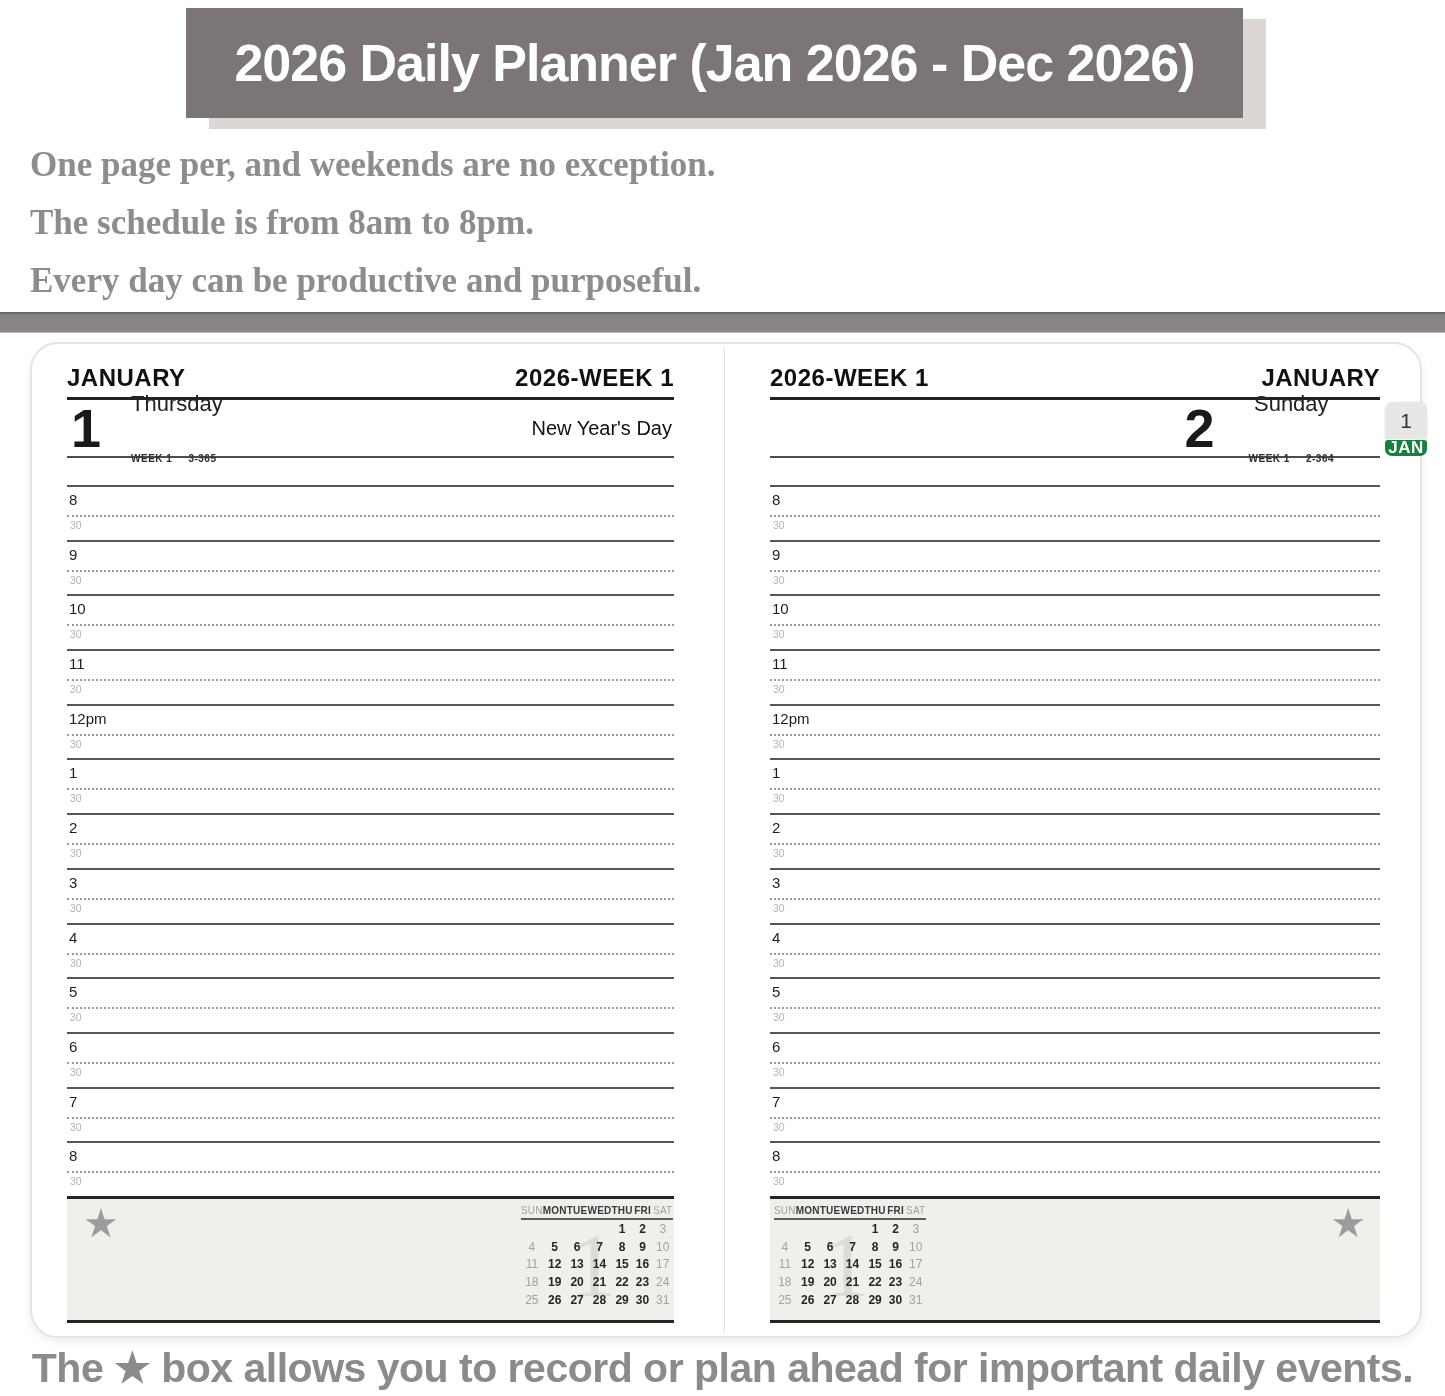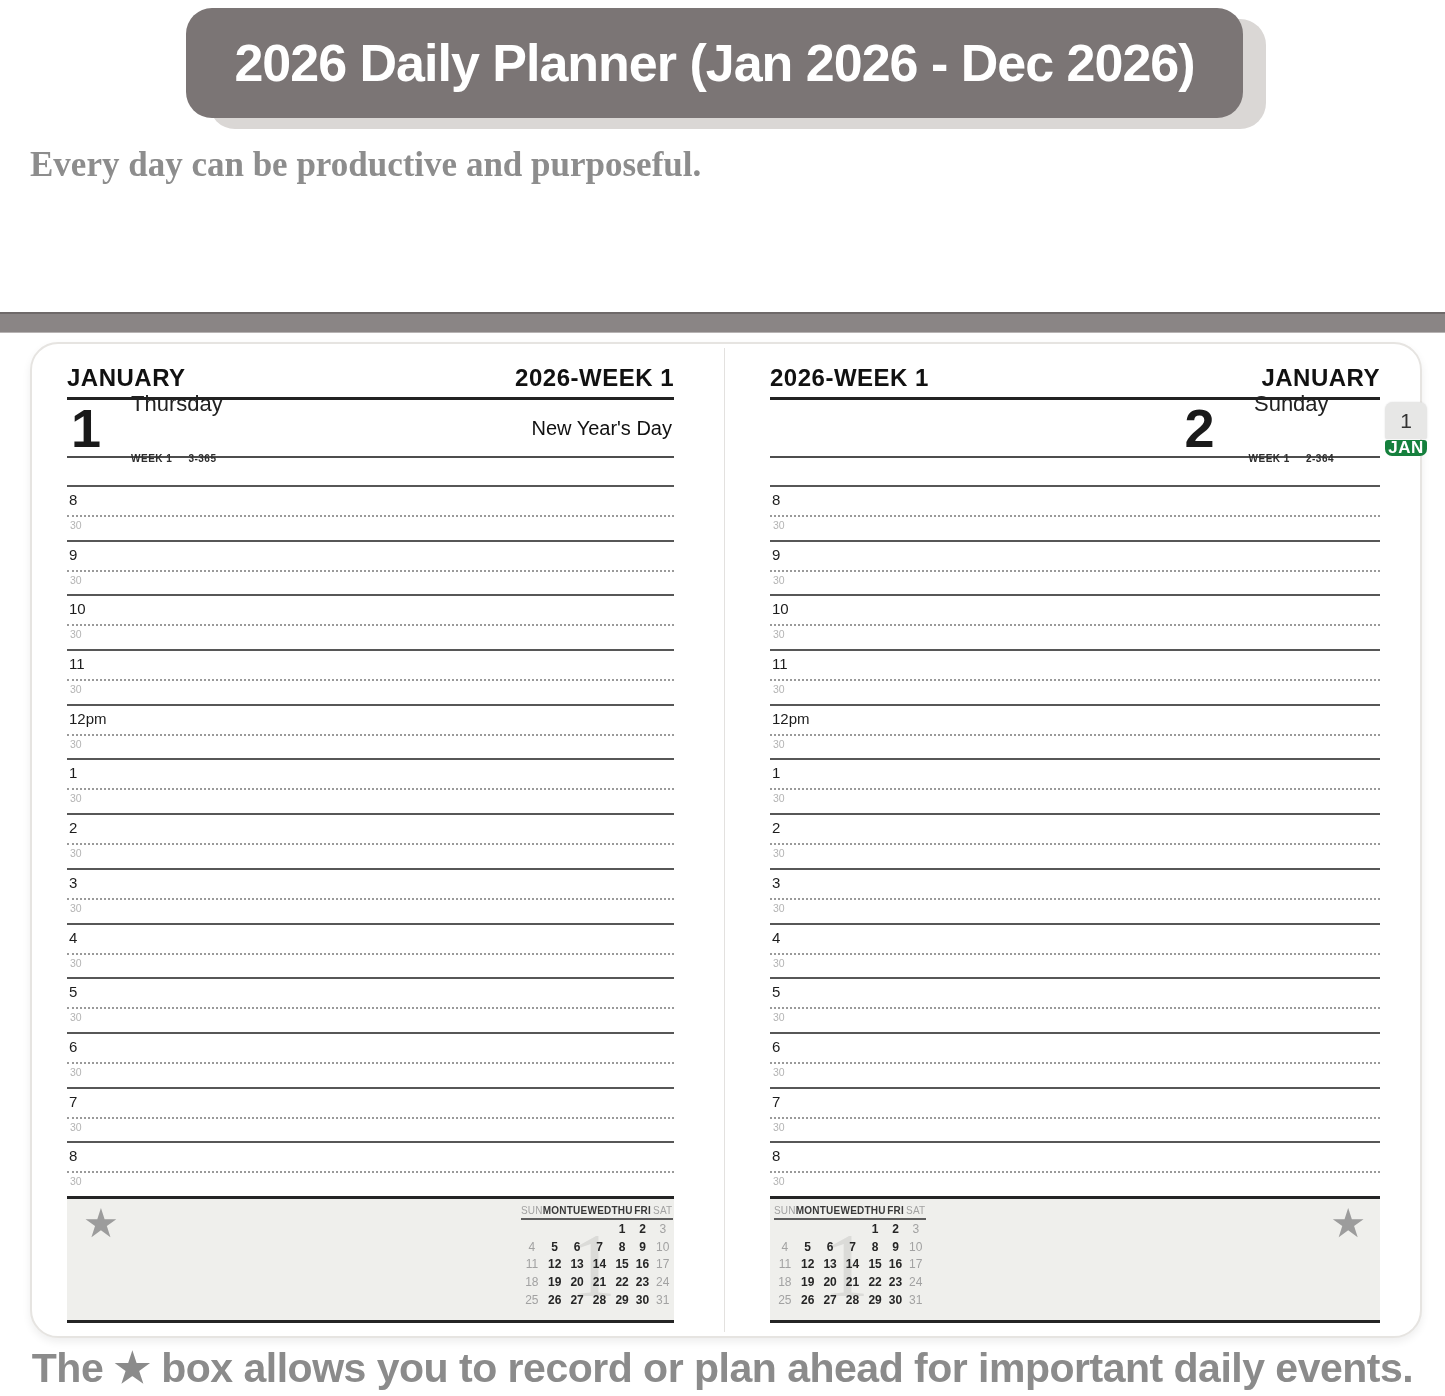--- a/index.html
+++ b/index.html
@@ -10,21 +10,21 @@
     position:relative;
     overflow:hidden;
   }
   .stage { position:absolute; inset:0; }
 
   
   .banner {
     position:absolute; left:186px; top:8px; width:1057px; height:110px;
     background:#7b7575;
     box-shadow:23px 11px 0 0 #dad7d5;
-    display:flex; align-items:center; justify-content:center;border-radius:26px;
+    display:flex; align-items:center; justify-content:center;
   }
   .banner span {
     color:#ffffff; font-size:52px; font-weight:bold; letter-spacing:-1px;
     white-space:nowrap;
   }
 
   
   .intro { position:absolute; left:30px; top:136px; }
   .intro-line {
     font-family:"Liberation Serif", serif;
@@ -139,20 +139,22 @@
 </head>
 <body>
 
 <div class="stage">
 
   <div class="banner">
     <span>2026 Daily Planner (Jan 2026 - Dec 2026)</span>
   </div>
 
   <div class="intro">
+    <div class="intro-line">One page per, and weekends are no exception.</div>
+    <div class="intro-line">The schedule is from 8am to 8pm.</div>
     <div class="intro-line">Every day can be productive and purposeful.</div>
   </div>
 
   <div class="divider-bar"></div>
 
   <div class="book">
     <div class="spine"></div>
 
     <section class="page page-left">
       <header class="page-header">

